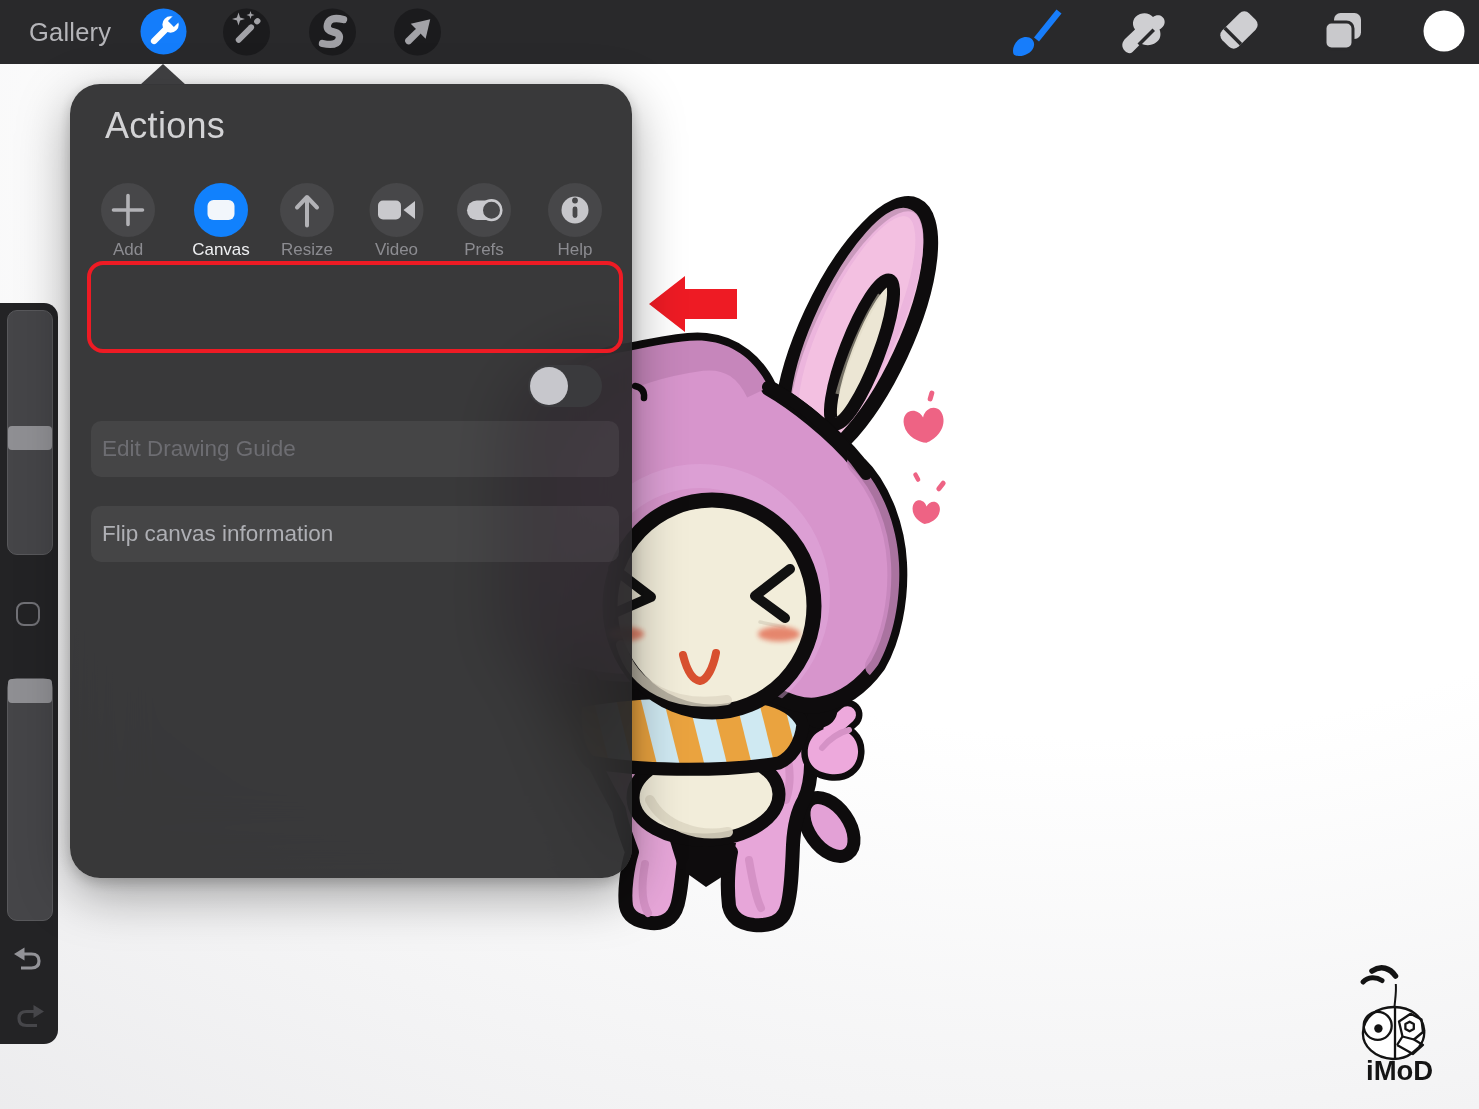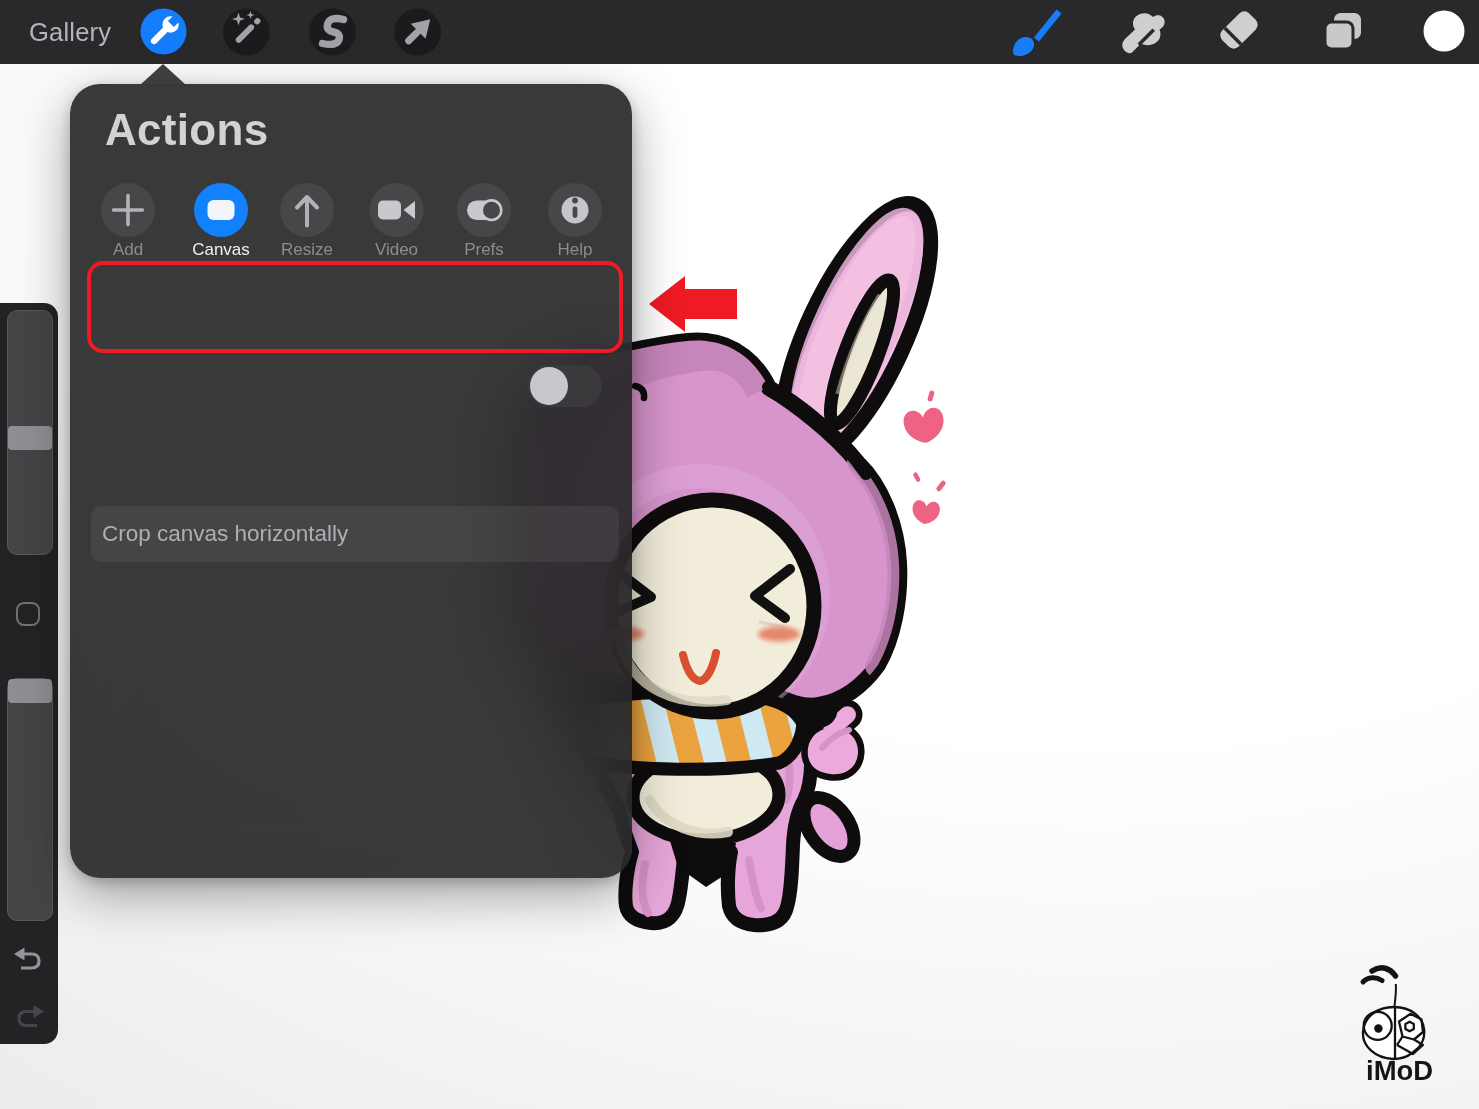--- a/index.html
+++ b/index.html
@@ -18,21 +18,21 @@
   .handle{position:absolute;left:8px;width:44px;height:24px;background:#8f8f93;border-radius:4px;}
   #sqbtn{position:absolute;left:16px;top:299px;width:24px;height:24px;border:2.5px solid #717176;border-radius:8px;box-sizing:border-box;}
   
   #ptri{position:absolute;left:140px;top:64px;width:46px;height:21px;z-index:50;
         background:rgba(54,54,56,0.96);clip-path:polygon(50% 0,100% 100%,0 100%);}
   #panel{position:absolute;left:70px;top:84px;width:562px;height:794px;border-radius:30px;
          background:rgba(35,35,37,0.90);
          -webkit-backdrop-filter:blur(34px);backdrop-filter:blur(34px);
          box-shadow:0 16px 52px rgba(0,0,0,0.36), 0 4px 14px rgba(0,0,0,0.20);
          z-index:45;}
-  #ptitle{position:absolute;left:35px;top:21px;font-size:44px;font-weight:bold;color:#d3d3d5;letter-spacing:0.3px;}
+  #ptitle{position:absolute;left:35px;top:21px;font-size:36px;font-weight:normal;color:#d3d3d5;letter-spacing:0.3px;}
   .ilabel{position:absolute;top:156px;width:100px;text-align:center;font-size:17px;color:#8c8c91;}
   .prow{position:absolute;left:21px;width:528px;height:56px;border-radius:10px;
         background:rgba(255,255,255,0.058);color:#aeafb4;font-size:22.5px;line-height:56px;}
   .prow span{margin-left:11px;}
   #redrect{position:absolute;left:17px;top:177px;width:536px;height:92px;border:4px solid #ee1b24;
            border-radius:16px;box-sizing:border-box;z-index:5;}
   #toggle{position:absolute;left:458px;top:281px;width:74px;height:42px;border-radius:21px;background:#3a3a3d;}
   #toggle .knob{position:absolute;left:2px;top:2px;width:38px;height:38px;border-radius:50%;background:#c7c7cc;}
   
   #bunnysvg{position:absolute;left:450px;top:150px;z-index:10;}
@@ -224,21 +224,22 @@
     <path d="M24.5 644.5 v13 l-10.5 -6.5 Z" fill="#939398"></path>
     <path d="M37 722.5 h-10.5 q-7.5 0 -7.5 -7 t7.5 -7 h8" fill="none" stroke="#46464a" stroke-width="3.2"></path>
     <path d="M33.5 702 v13 l10.5 -6.5 Z" fill="#46464a"></path>
   </svg>
 </div>
 
 <div id="ptri"></div>
 <div id="panel">
   <div id="ptitle">Actions</div>
   <div id="redrect"></div>
-  <div class="prow" style="top:422px;"><span>Crop canvas horizontally</span></div>
+  <div class="prow" style="top:337px;"><span style="color:#6d6d72">Edit Drawing Guide</span></div>
+  <div class="prow" style="top:422px;"><span>Flip canvas information</span></div>
   <div id="toggle">
       <div class="knob"></div>
     </div>
   <svg id="panelicons" width="562" height="220" style="position:absolute;left:0;top:0">
     <g fill="#474749">
       <circle cx="58" cy="126" r="27"></circle>
       <circle cx="151" cy="126" r="27" fill="#1181fd"></circle>
       <circle cx="237" cy="126" r="27"></circle>
       <circle cx="326.5" cy="126" r="27"></circle>
       <circle cx="414" cy="126" r="27"></circle>

